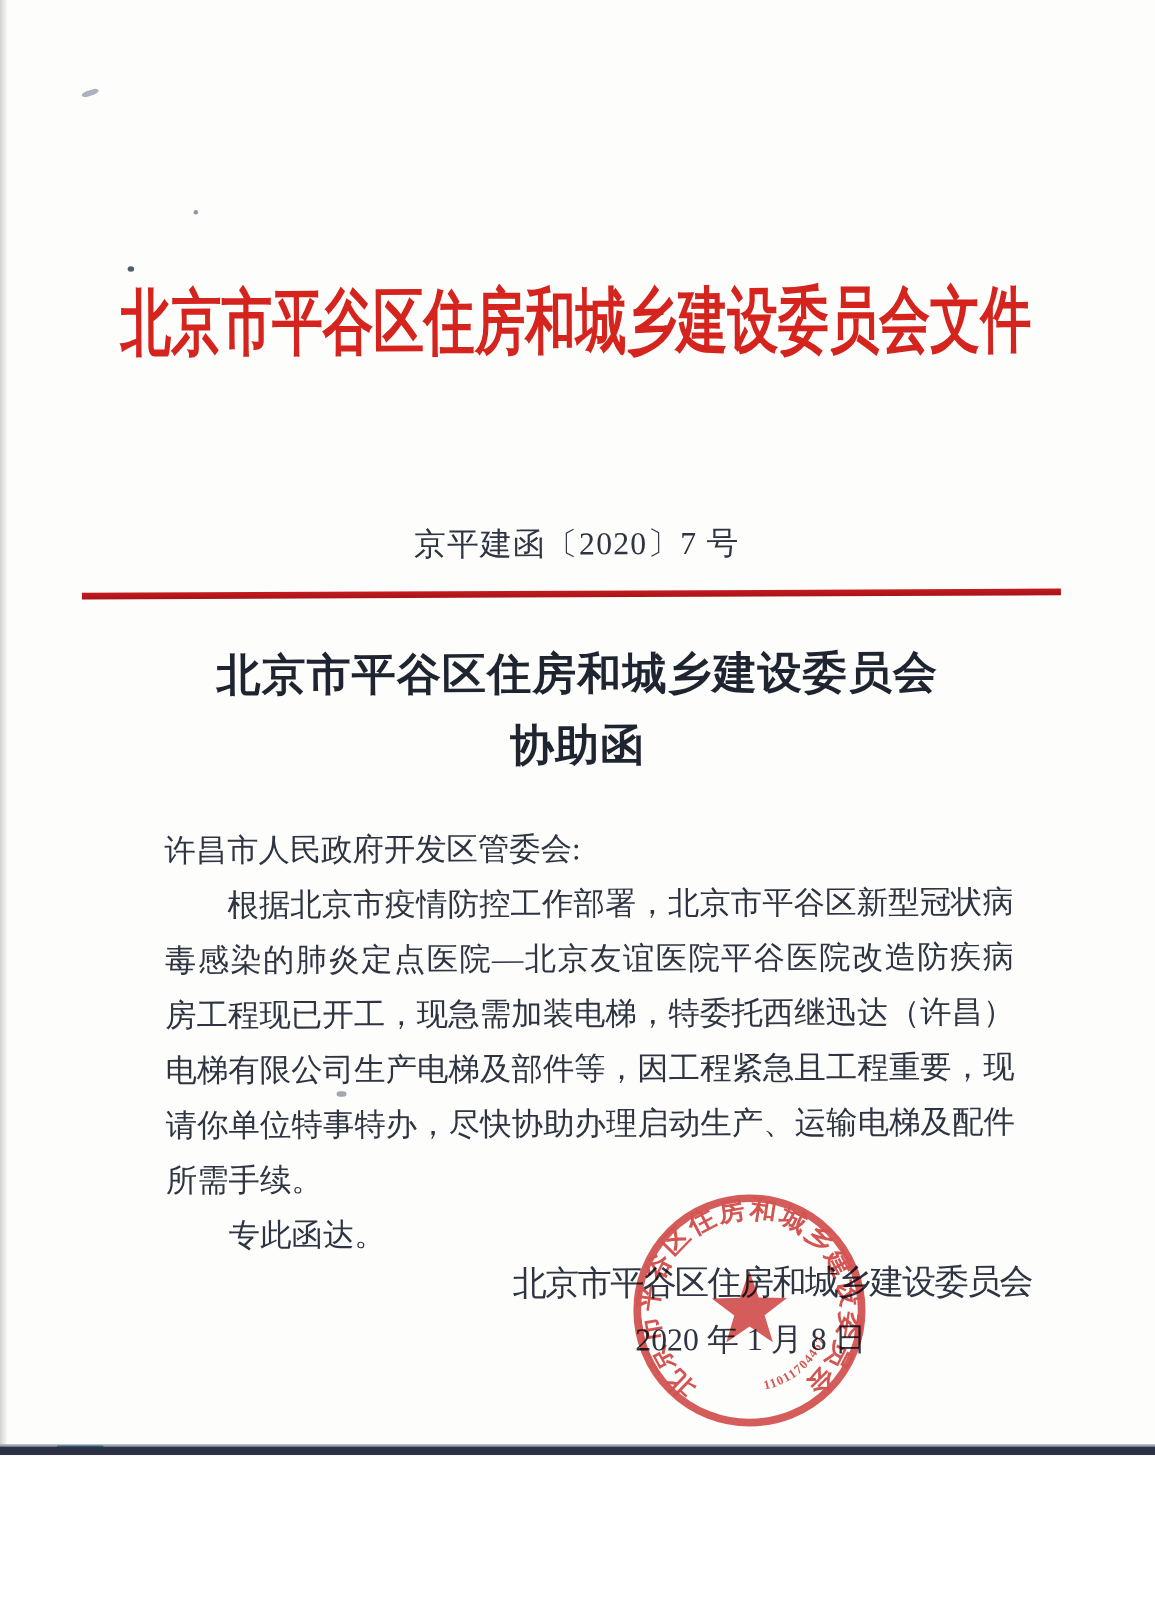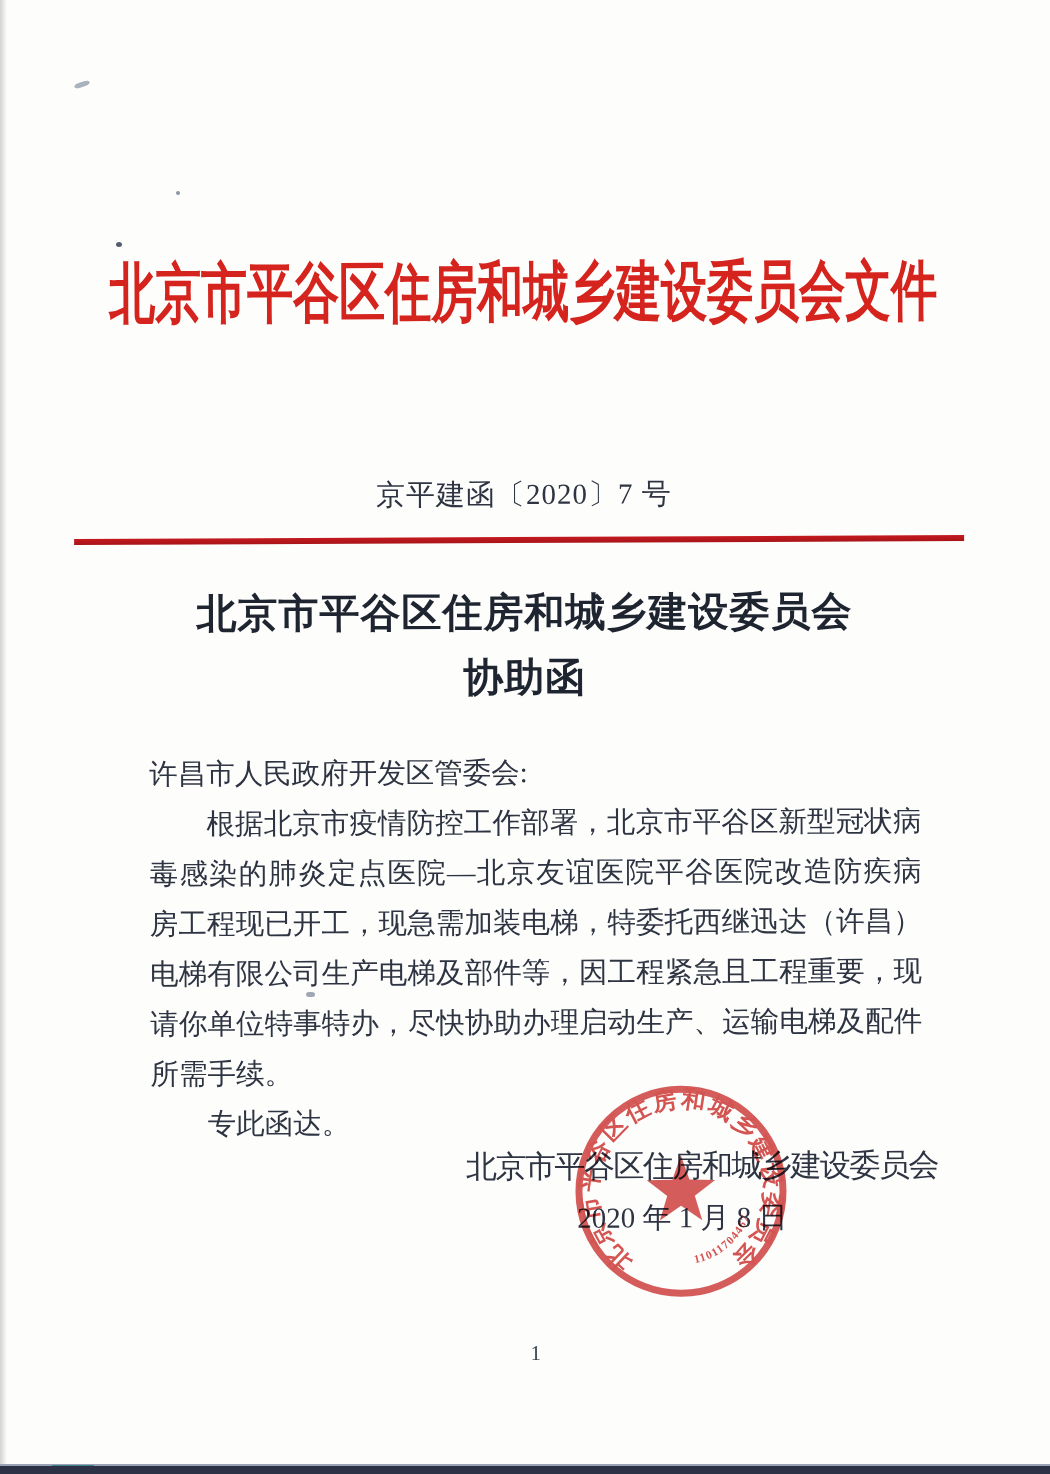--- a/index.html
+++ b/index.html
@@ -1,18 +1,18 @@
 <!DOCTYPE html>
 <html lang="zh" style="--header-red: #d5231d; --line-red: #c41a1f; --seal-red: #cf4542; --ink: #2e3442;"><head>
 <meta charset="utf-8">
 <style>
   html,body{margin:0;padding:0;background:#ffffff;}
   .page{
     position:relative;
-    width:1050px;height:1474px;
+    width:1050px;height:1323px;
     background:#fdfdfc;
     overflow:hidden;
     font-family:"Liberation Serif","DejaVu Serif",serif;
     color:var(--ink,#2e3442);
   }
   
   .edge-left{position:absolute;left:0;top:0;width:7px;height:100%;
     background:linear-gradient(to right,#d2d2d2,rgba(255,255,255,0));}
   .edge-bottom-line{position:absolute;left:0;bottom:8px;width:100%;height:2px;background:#9aa3b6;}
   .edge-bottom{position:absolute;left:0;bottom:0;width:100%;height:8px;background:#2c3146;}

